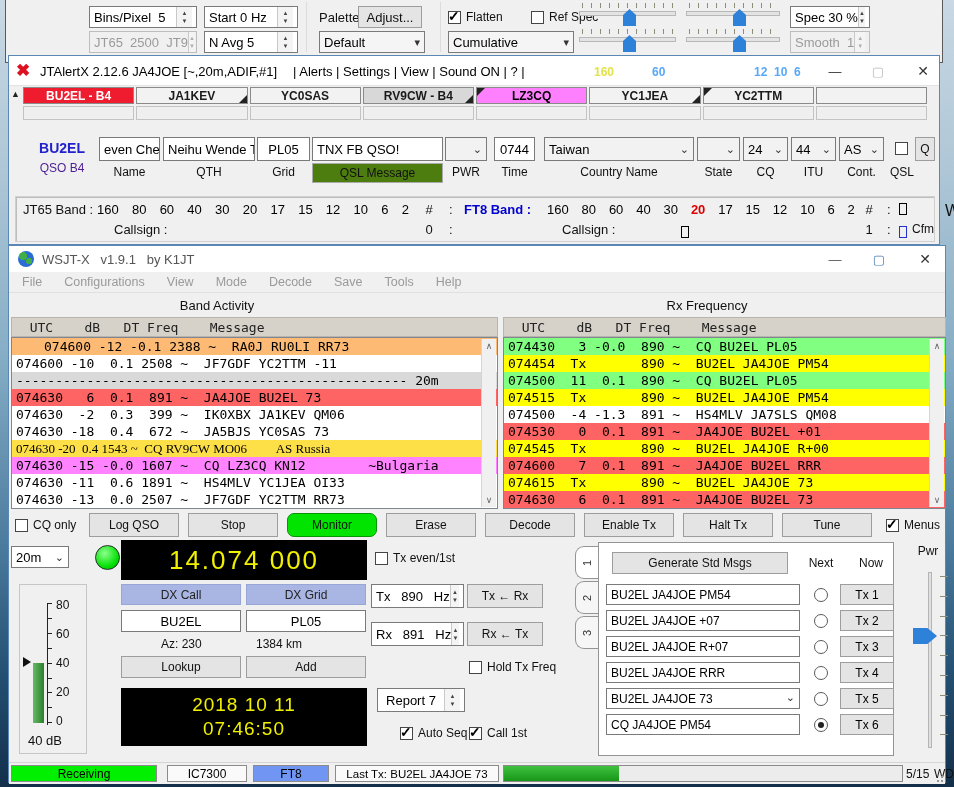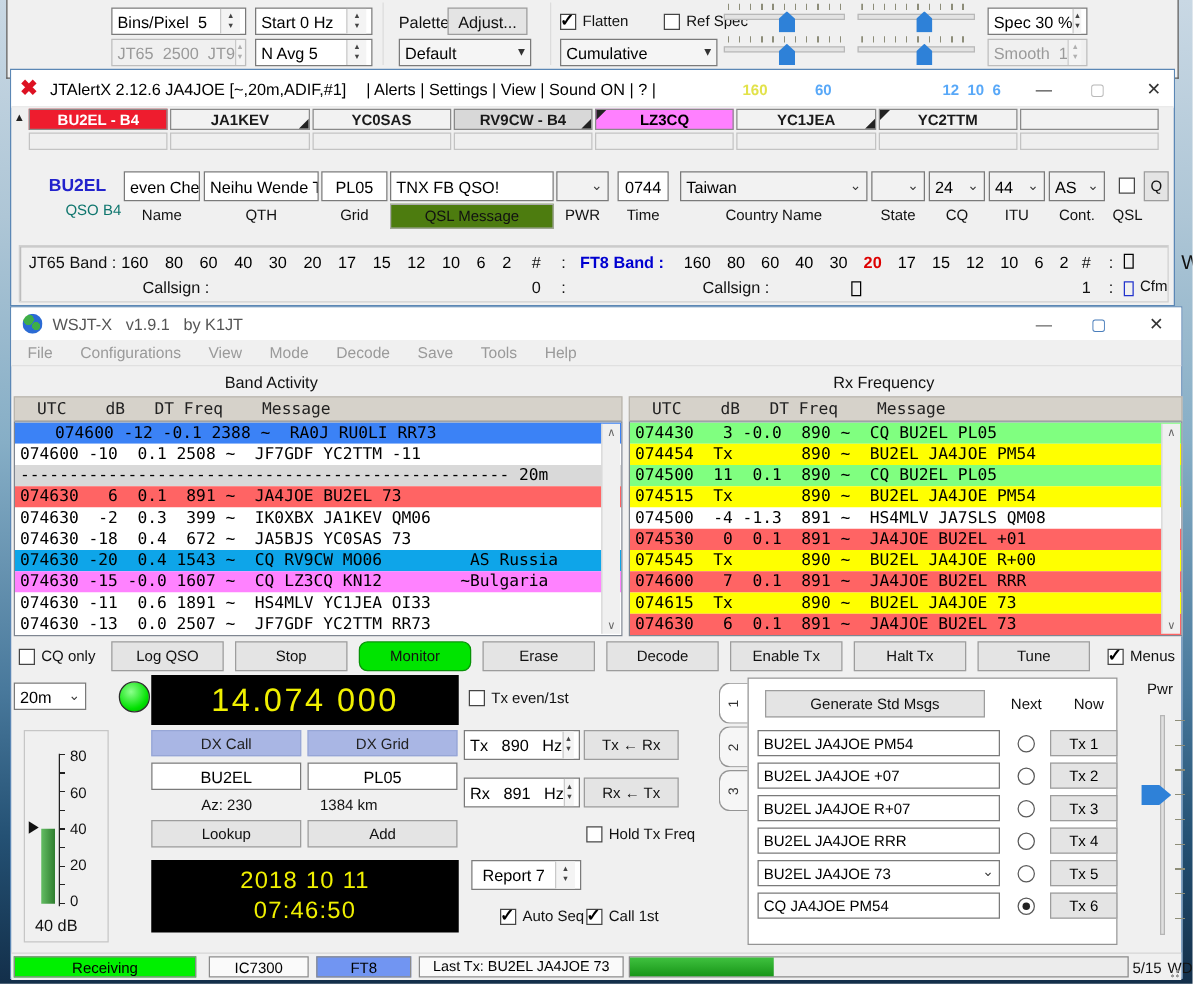--- a/index.html
+++ b/index.html
@@ -210,21 +210,21 @@
       <div class="jtab2"></div>
       <div class="jtab2"></div>
       <div class="jtab2"></div>
       <div class="jtab2"></div>
       <div class="jtab2"></div>
       <div class="jtab2"></div>
       <div class="jtab2"></div>
     </div>
 
   <span class="t" style="left:18px;top:84px;width:70px;text-align:center;color:#2222cc;font-size:14px;font-weight:bold;">BU2EL</span>
-  <span class="t" style="left:18px;top:105px;width:70px;text-align:right;color:#0f766e;font-size:12px;">QSO B4</span>
+  <span class="t" style="left:18px;top:105px;width:70px;text-align:center;color:#4c1d95;font-size:12px;">QSO B4</span>
 
   <div class="input" style="left:90px;top:81px;width:61px;height:24px;"><span>even Chen</span></div>
   <div class="input" style="left:154px;top:81px;width:92px;height:24px;"><span>Neihu Wende T</span></div>
   <div class="input" style="left:248px;top:81px;width:53px;height:24px;justify-content:center;"><span>PL05</span></div>
   <div class="input" style="left:303px;top:81px;width:131px;height:24px;"><span>TNX FB QSO!</span></div>
   <div class="combo" style="left:436px;top:81px;width:42px;height:24px;background:#f2f2f2;"><span></span><span class="chev">⌄</span></div>
   <div class="input" style="left:485px;top:81px;width:41px;height:24px;justify-content:center;"><span>0744</span></div>
   <div class="combo" style="left:535px;top:81px;width:150px;height:24px;background:#f2f2f2;"><span>Taiwan</span><span class="chev">⌄</span></div>
   <div class="combo" style="left:688px;top:81px;width:43px;height:24px;background:#f2f2f2;"><span></span><span class="chev">⌄</span></div>
   <div class="combo" style="left:734px;top:81px;width:45px;height:24px;background:#f2f2f2;"><span>24</span><span class="chev">⌄</span></div>
@@ -321,27 +321,27 @@
       <span class="mitem">Help</span>
     </div>
 
   <span class="t" style="left:100px;top:52px;width:216px;text-align:center;font-size:13px;">Band Activity</span>
   <span class="t" style="left:590px;top:52px;width:216px;text-align:center;font-size:13px;">Rx Frequency</span>
 
   <div class="dechdr mono" style="left:2px;top:71px;width:487px;height:20px;">  UTC    dB   DT Freq    Message</div>
   <div class="declist" style="left:2px;top:91px;width:487px;height:172px;">
     <div>
 
-    <div class="decrow mono" style="background-color: #3b82f6; padding-left: 32px;">074600 -12 -0.1 2388 ~  RA0J RU0LI RR73</div>
+    <div class="decrow mono" style="background-color: #fdba74; padding-left: 32px;">074600 -12 -0.1 2388 ~  RA0J RU0LI RR73</div>
         <div class="decrow mono" style="background-color: rgb(255, 255, 255);">074600 -10  0.1 2508 ~  JF7GDF YC2TTM -11</div>
         <div class="decrow mono" style="background-color: rgb(217, 217, 217);">-------------------------------------------------- 20m</div>
         <div class="decrow mono" style="background-color: rgb(255, 100, 100);">074630   6  0.1  891 ~  JA4JOE BU2EL 73</div>
         <div class="decrow mono" style="background-color: rgb(255, 255, 255);">074630  -2  0.3  399 ~  IK0XBX JA1KEV QM06</div>
         <div class="decrow mono" style="background-color: rgb(255, 255, 255);">074630 -18  0.4  672 ~  JA5BJS YC0SAS 73</div>
-        <div class="decrow mono" style="background-color: #0ea5e9;">074630 -20  0.4 1543 ~  CQ RV9CW MO06         AS Russia</div>
+        <div class="decrow mono" style="background-color: #fde047; font-family: Liberation Serif, serif;">074630 -20  0.4 1543 ~  CQ RV9CW MO06         AS Russia</div>
         <div class="decrow mono" style="background-color: rgb(255, 130, 255);">074630 -15 -0.0 1607 ~  CQ LZ3CQ KN12        ~Bulgaria</div>
         <div class="decrow mono" style="background-color: rgb(255, 255, 255);">074630 -11  0.6 1891 ~  HS4MLV YC1JEA OI33</div>
         <div class="decrow mono" style="background-color: rgb(255, 255, 255);">074630 -13  0.0 2507 ~  JF7GDF YC2TTM RR73</div>
       </div>
     <div class="vsb">
       <span>∧</span>
       <span>∨</span>
     </div>
   </div>
 

